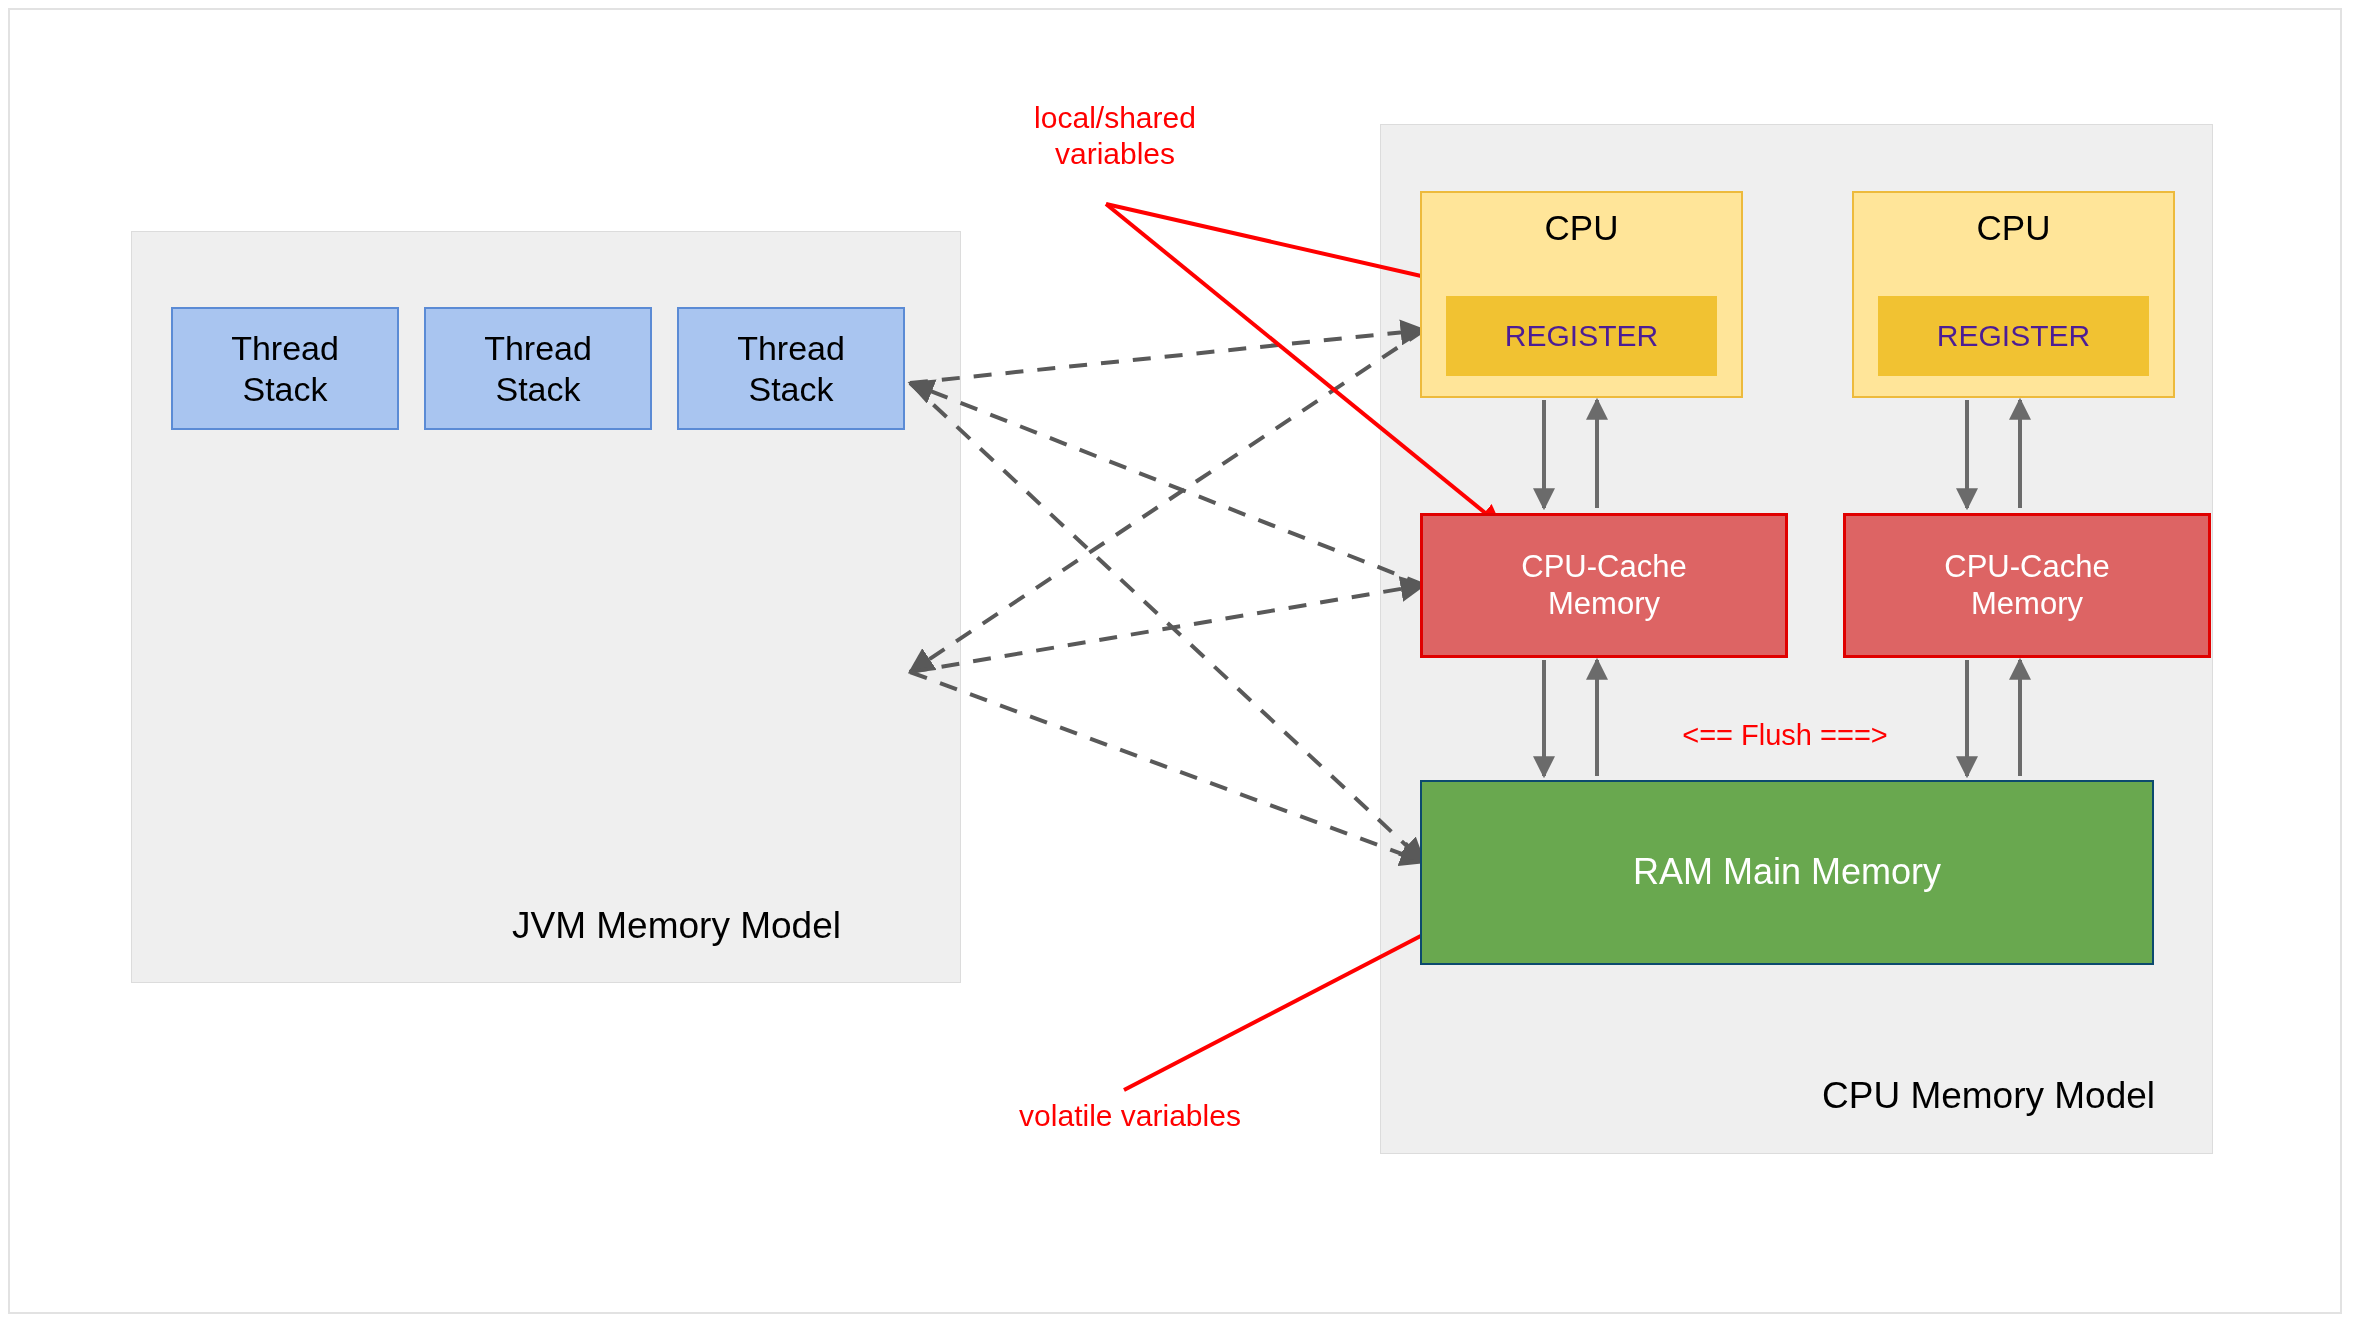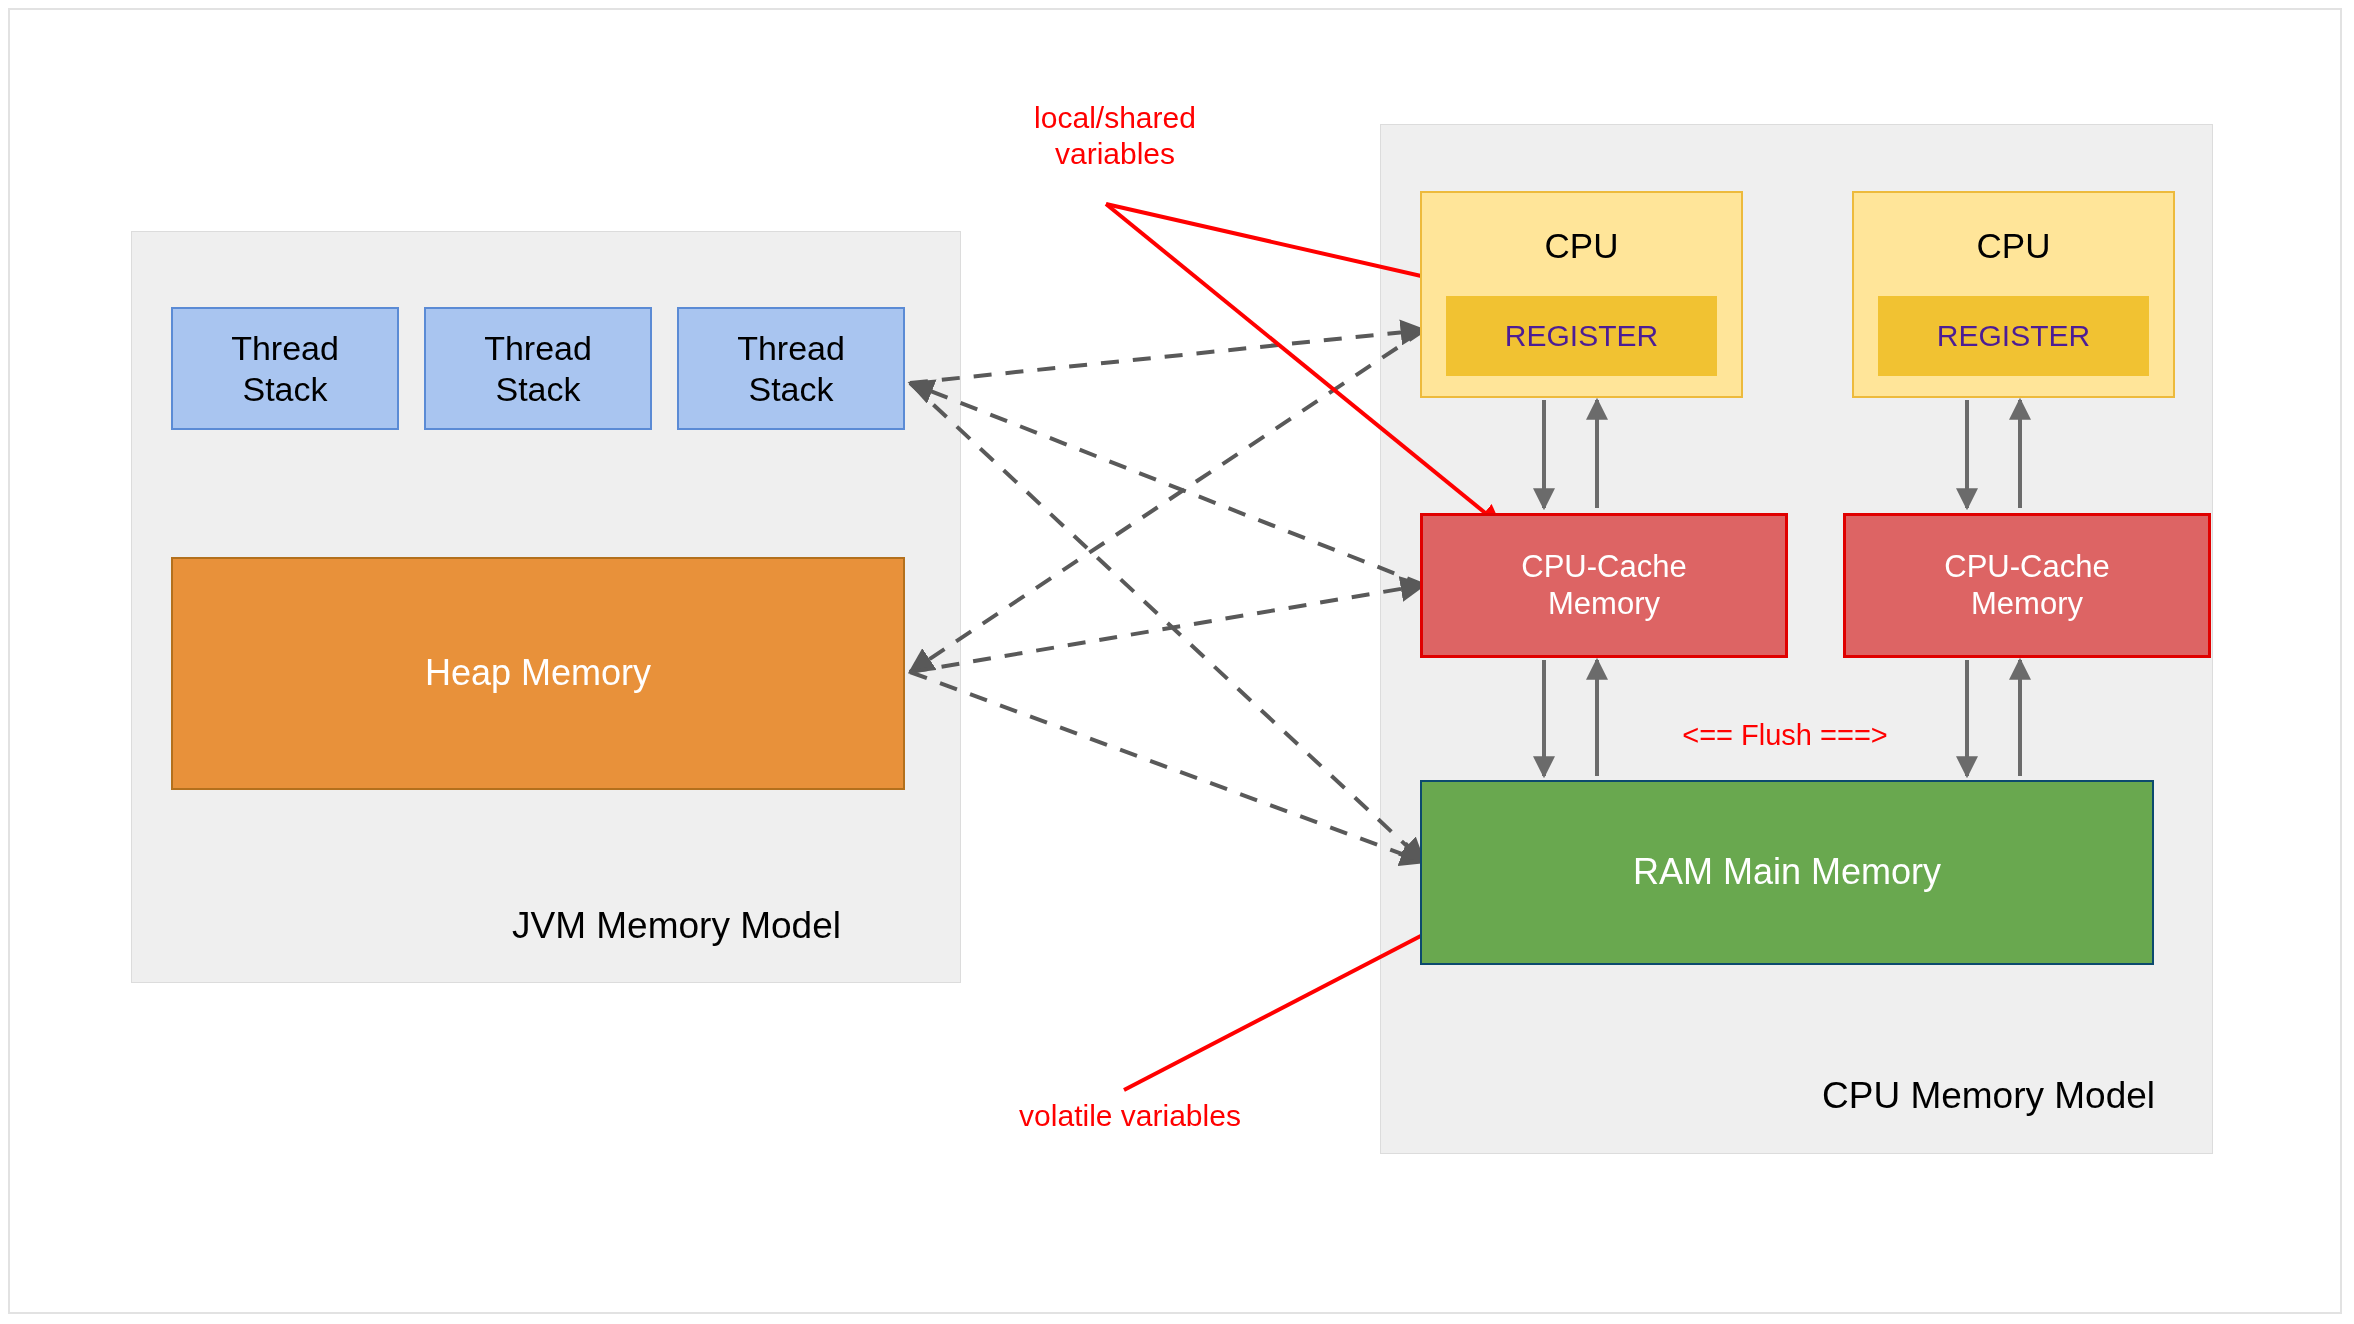--- a/index.html
+++ b/index.html
@@ -89,21 +89,21 @@
 
   .cpu-box {
     top: 191px;
     width: 323px;
     height: 207px;
     background: #FFE599;
     border: 2px solid #EDBA3C;
     color: #000000;
     font-size: 35px;
     align-items: flex-start;
-    padding-top: 32px;
+    padding-top: 14px;
   }
   #cpu-box-1 { left: 1420px; }
   #cpu-box-2 { left: 1852px; }
 
   .register-box {
     top: 296px;
     width: 271px;
     height: 80px;
     background: #F1C232;
     color: #4c1d95;
@@ -236,21 +236,20 @@
     </g>
   </svg>
 
   <div class="node thread-stack" id="thread-stack-1" style="white-space: pre-line;">Thread
 Stack</div>
   <div class="node thread-stack" id="thread-stack-2" style="white-space: pre-line;">Thread
 Stack</div>
   <div class="node thread-stack" id="thread-stack-3" style="white-space: pre-line;">Thread
 Stack</div>
 
-  <div class="node" id="heap-memory">Heap Memory</div>
 
   <div class="panel-title" id="jvm-title">JVM Memory Model</div>
 
   <div class="node cpu-box" id="cpu-box-1">CPU</div>
   <div class="node register-box" id="register-1">REGISTER</div>
 
   <div class="node cpu-box" id="cpu-box-2">CPU</div>
   <div class="node register-box" id="register-2">REGISTER</div>
 
   <div class="node cache-box" id="cache-1" style="white-space: pre-line;">CPU-Cache

